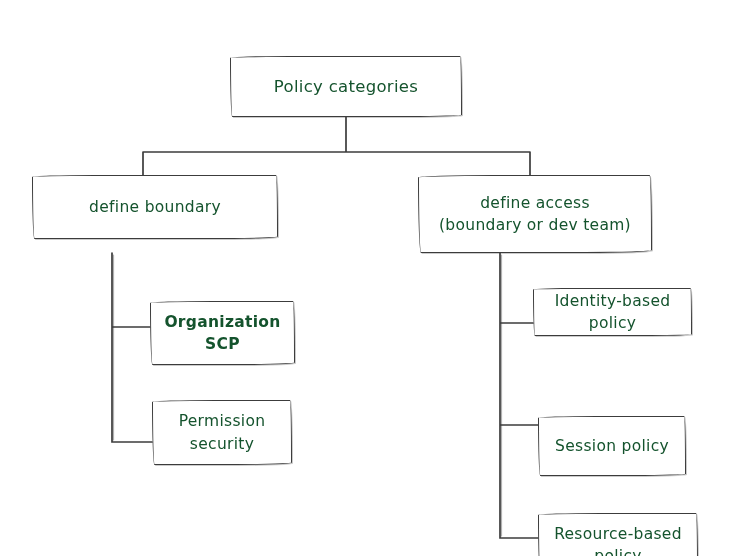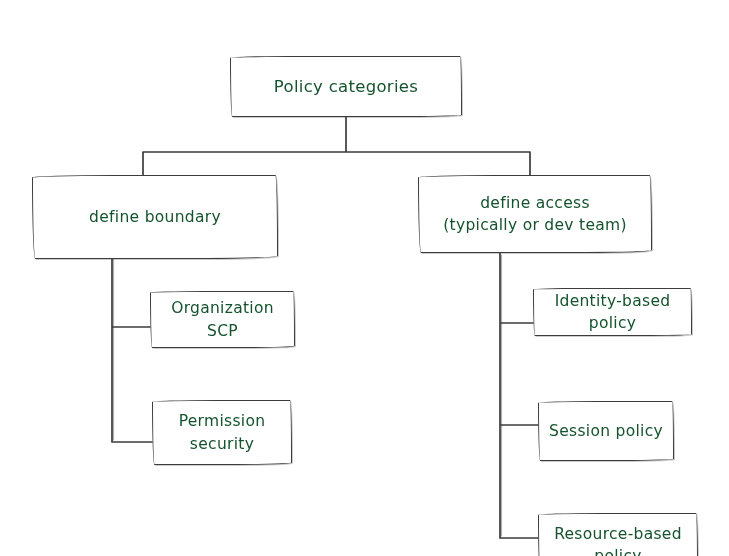--- a/index.html
+++ b/index.html
@@ -48,26 +48,26 @@
     font-size: 15.5px;
     letter-spacing: 0.3px;
     line-height: 1.45;
     
     border-radius: 255px 8px 225px 10px / 8px 225px 10px 255px;
     box-shadow: 1px 1px 0 0 rgba(70,70,70,0.28);
   }
   .node .lbl { display: block; white-space: nowrap; }
 
   #n-policy        { left: 230px; top: 21px;  width: 232px; height: 61px; font-size: 16.5px; }
-  #n-boundary      { left: 32px;  top: 140px; width: 246px; height: 84px; }
+  #n-boundary      { left: 32px;  top: 140px; width: 246px; height: 64px; }
   #n-access        { left: 418px; top: 140px; width: 234px; height: 78px; }
-  #n-orgscp        { left: 150px; top: 256px; width: 145px; height: 57px; }
+  #n-orgscp        { left: 150px; top: 266px; width: 145px; height: 64px; font-weight: bold; }
   #n-permboundary  { left: 152px; top: 365px; width: 140px; height: 65px; }
   #n-identity      { left: 533px; top: 253px; width: 159px; height: 48px; }
-  #n-session       { left: 538px; top: 366px; width: 136px; height: 60px; text-align: right; }
+  #n-session       { left: 538px; top: 381px; width: 148px; height: 60px; text-align: right; }
   #n-resource      { left: 538px; top: 478px; width: 160px; height: 64px; }
 </style>
 </head>
 <body>
 
 <div class="canvas">
 
   <svg class="edges-svg" viewBox="0 0 729 556" xmlns="http://www.w3.org/2000/svg">
 
     <path d="M346 82 V117 M143 117 H530 M143 117 V140 M530 117 V140"></path>
@@ -82,21 +82,21 @@
   <div class="node" id="n-policy">
     <span class="lbl">Policy categories</span>
   </div>
 
   <div class="node" id="n-boundary">
     <span class="lbl">define boundary</span>
   </div>
 
   <div class="node" id="n-access">
     <span class="lbl">define access</span>
-    <span class="lbl">(typically or dev team)</span>
+    <span class="lbl">(boundary or dev team)</span>
   </div>
 
   <div class="node" id="n-orgscp">
     <span class="lbl">Organization</span>
     <span class="lbl">SCP</span>
   </div>
 
   <div class="node" id="n-permboundary">
     <span class="lbl">Permission</span>
     <span class="lbl">security</span>

